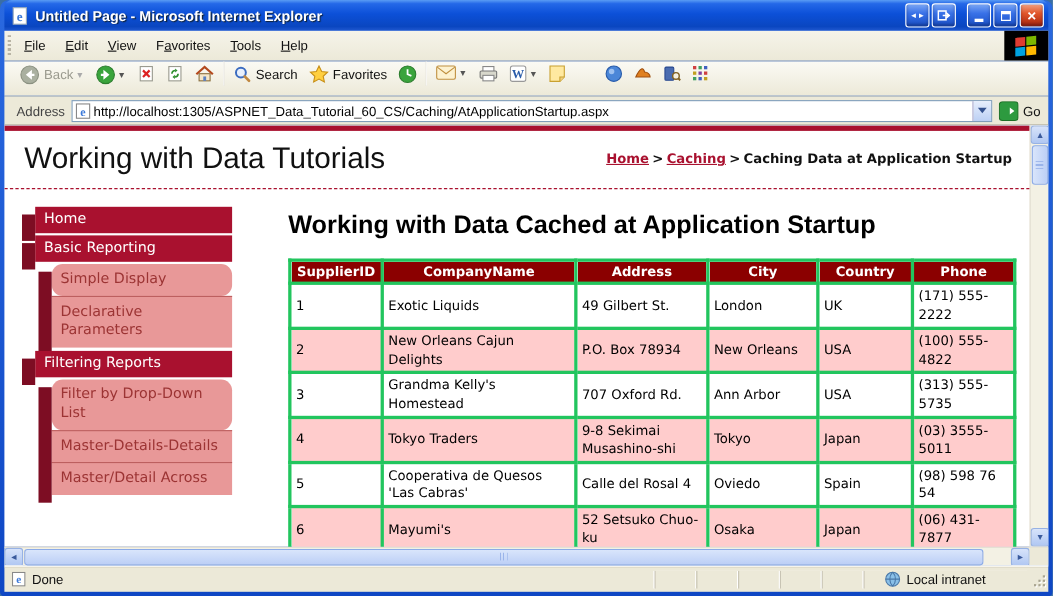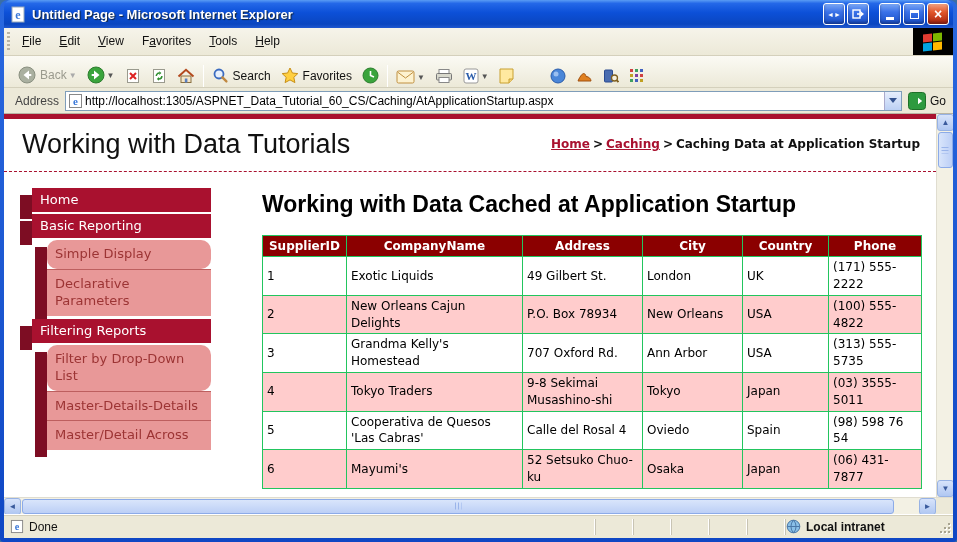--- a/index.html
+++ b/index.html
@@ -65,21 +65,21 @@
   .winflag { position:relative; width:20px; height:18px; }
   .winflag span { position:absolute; width:9px; height:8px; transform:skewY(-6deg); }
   .wf-r { left:0; top:1px;  background:#e03c31; }
   .wf-g { left:10px; top:0; background:#7db700; }
   .wf-b { left:0; top:10px; background:#00a3e0; }
   .wf-y { left:10px; top:9px; background:#ffb900; }
 
   
   .toolbar {
     height:32px; background:linear-gradient(180deg,#fbfaf4,#ece9d8);
-    display:flex; align-items:flex-end; border-bottom:1px solid #d4d0bc; padding-right:4px;
+    display:flex; align-items:flex-start; border-bottom:1px solid #d4d0bc; padding-right:4px;
   }
   .tb-btn {
     display:flex; align-items:center; gap:4px; padding:3px 5px;
     border-radius:3px; font-size:12px; color:#111; cursor:default; white-space:nowrap;
   }
   .tb-btn.disabled { color:#9a9a8e; }
   .tb-caret { font-size:8px; color:#555; margin-left:-2px; }
   .tb-btn.disabled .tb-caret { color:#aaa; }
   .tb-sep { width:1px; height:22px; background:#c8c4b4; border-right:1px solid #fff; margin:0 3px; }
   .icon { display:inline-flex; line-height:0; }
@@ -148,21 +148,21 @@
   .nav-l2:first-child { border-top:0;border-radius:10px; }
 
   
   .main { margin-left:242px; }
   .main h1 {
     font-family:"Liberation Sans",sans-serif; font-size:23px; line-height:1.27;
     color:#000; max-width:560px; margin:2px 0 16px;
   }
   table.suppliers { border-collapse:collapse; font-size:12px; color:#000; table-layout:fixed; width:659px; }
   table.suppliers th, table.suppliers td {
-    border:1px solid #22c55e; padding:2px 4px; vertical-align:middle; overflow:hidden;
+    border:3px solid #22c55e; padding:2px 4px; vertical-align:middle; overflow:hidden;
   }
   table.suppliers th {
     background:var(--hdr-red); color:#fff; font-weight:bold; text-align:center; height:21px;
   }
   table.suppliers td { height:36px; line-height:1.4; }
   tr.alt td { background:var(--rowpink); }
   col.c0{width:84px;} col.c1{width:176px;} col.c2{width:120px;} col.c3{width:100px;} col.c4{width:86px;} col.c5{width:93px;}
 
   
   .vscroll { width:17px; background:#f3f1e4; display:flex; flex-direction:column; border-left:1px solid #e0ddd0; }
@@ -196,21 +196,21 @@
   .sc-corner { width:17px; background:#ece9d8; }
 
   
   .statusbar {
     height:24px; background:#ece9d8; display:flex; align-items:center;
     border-top:1px solid #fff; box-shadow:inset 0 1px 0 #d4d0bc; font-size:12px; color:#111;
     padding:0 2px 0 6px;
   }
   .sb-left { flex:1; display:flex; align-items:center; gap:5px; }
   .sb-sep { width:38px; height:16px; border-left:1px solid #c8c4b4; box-shadow:-1px 0 0 #fff; }
-  .sb-zone { display:flex; align-items:center; gap:5px; width:150px; padding-left:0; border-left:1px solid #c8c4b4; box-shadow:-1px 0 0 #fff; height:16px;font-weight:bold; }
+  .sb-zone { display:flex; align-items:center; gap:5px; width:150px; padding-left:18px; border-left:1px solid #c8c4b4; box-shadow:-1px 0 0 #fff; height:16px; }
   .resize-grip { width:14px; height:14px; position:relative; margin-left:2px; }
   .resize-grip i {
     position:absolute; width:2px; height:2px; background:#a8a490; box-shadow:1px 1px 0 #fff;
   }
   .rg1{right:1px;bottom:1px;} .rg2{right:5px;bottom:1px;} .rg3{right:1px;bottom:5px;}
   .rg4{right:9px;bottom:1px;} .rg5{right:5px;bottom:5px;} .rg6{right:1px;bottom:9px;}
 </style>
 </head>
 <body>
 

